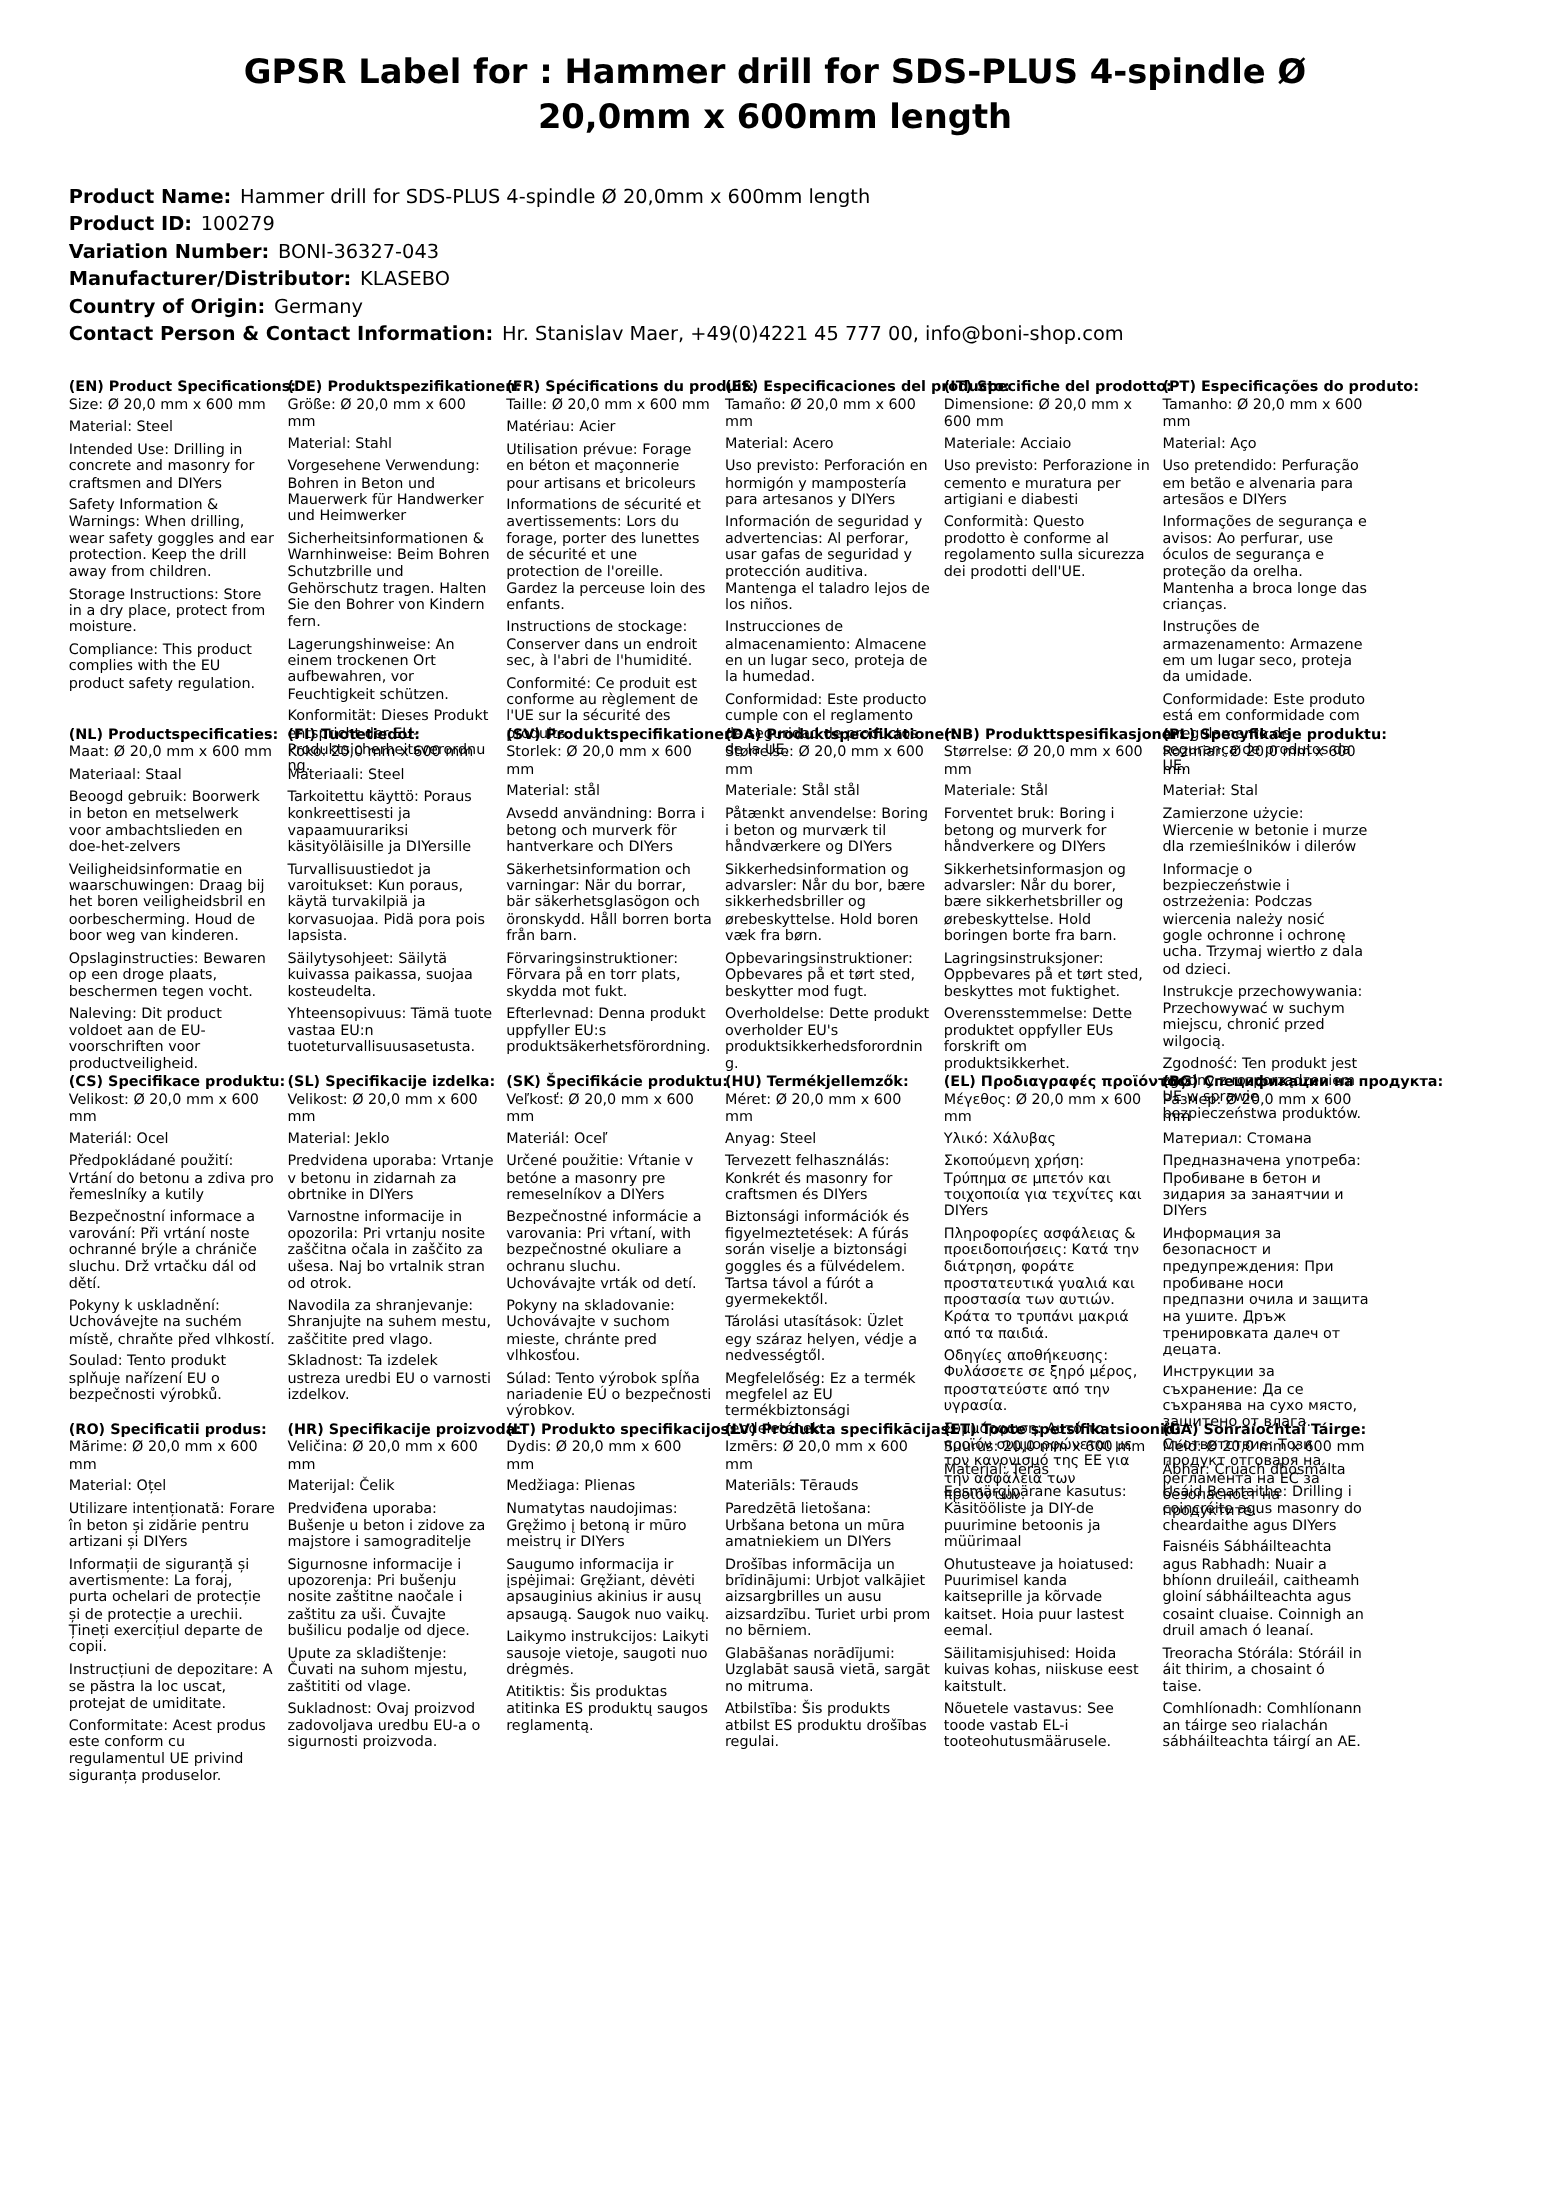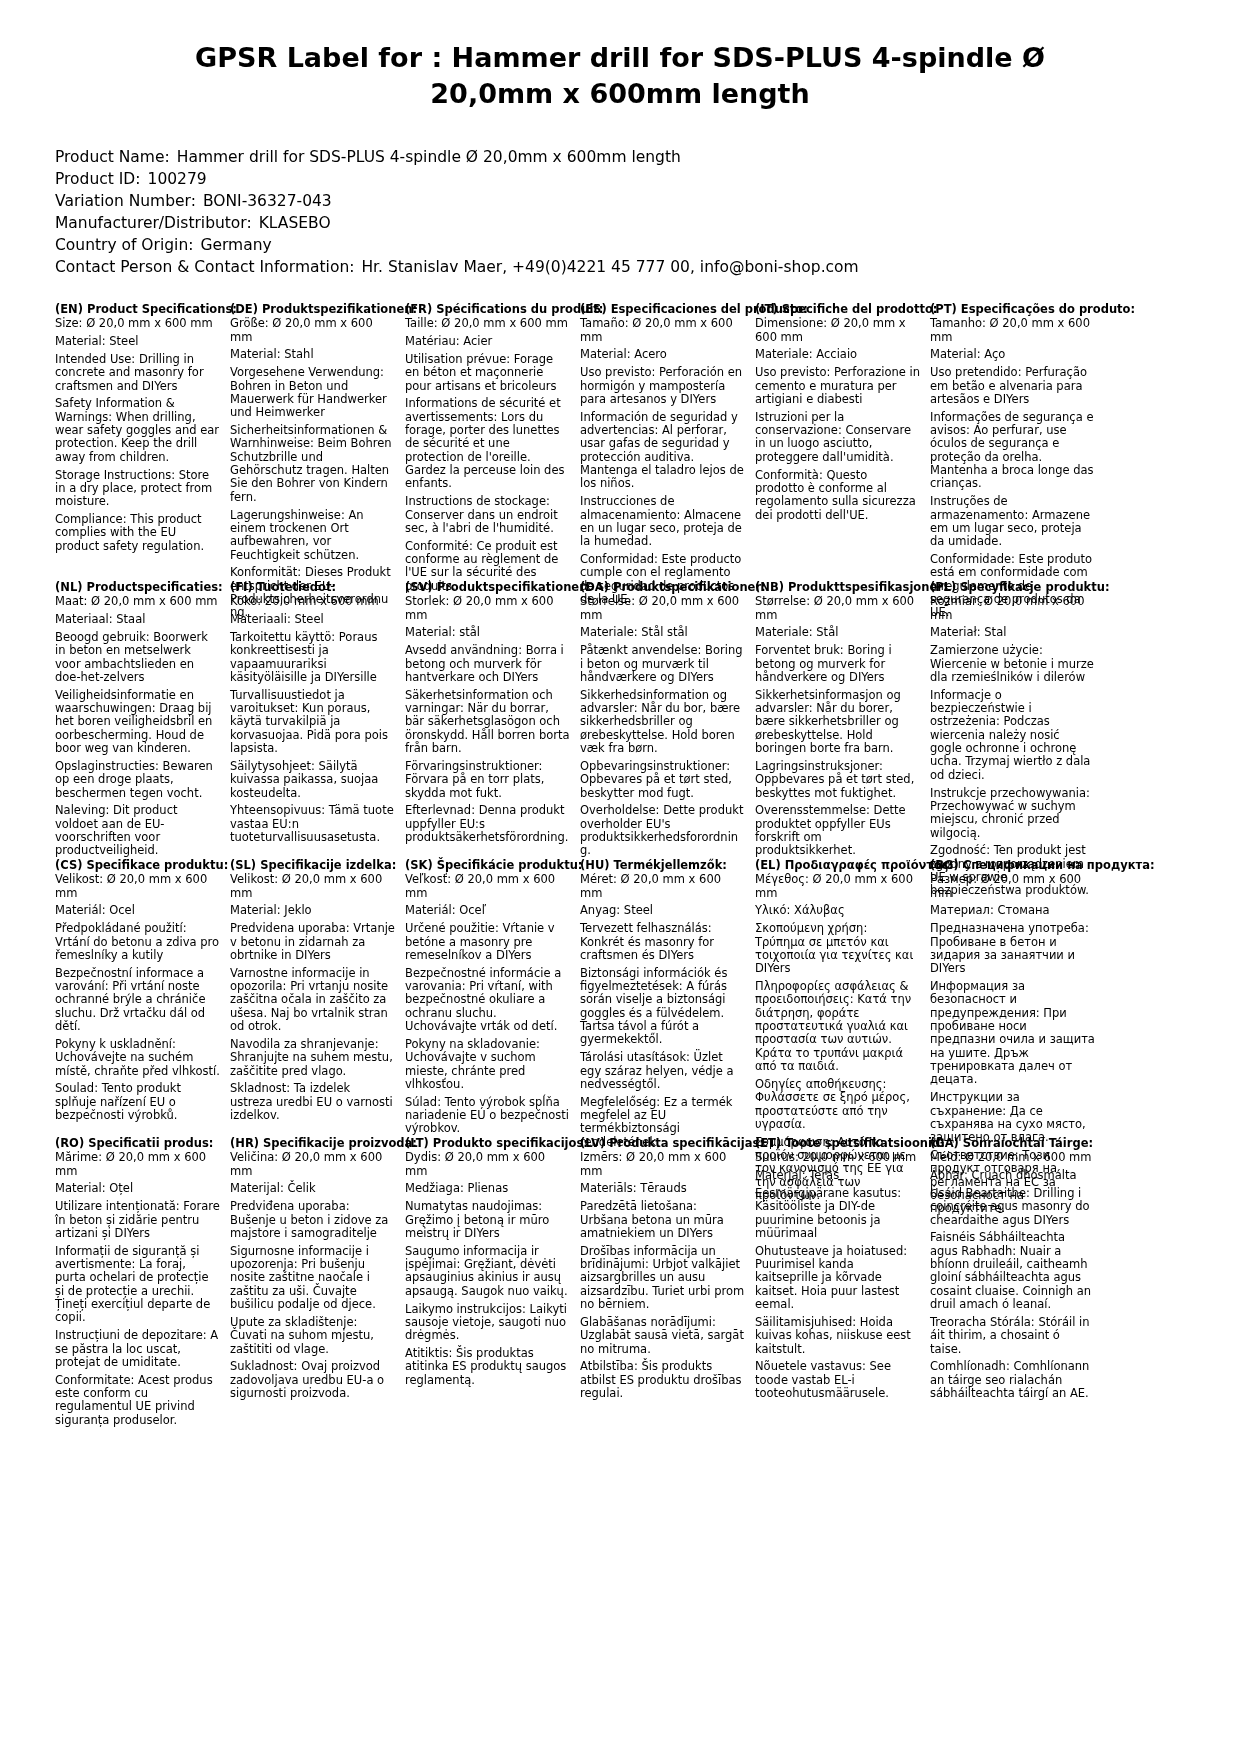--- a/index.html
+++ b/index.html
@@ -5,21 +5,21 @@
   html,body{margin:0;padding:0;background:#ffffff;}
   body{font-family:"DejaVu Sans", "Liberation Sans", sans-serif;color:#000;}
   .page{position:relative;width:1241px;height:1515px;background:#fff;overflow:hidden;}
 
   .title{
     position:absolute;top:40px;left:170px;width:900px;margin:0;
     font-size:27px;line-height:36px;font-weight:bold;text-align:center;
   }
 
   .product-info{position:absolute;top:146px;left:55px;font-size:15.5px;line-height:22px;}
-  .pi-label{font-weight:normal;margin-right:7px;}
+  .pi-label{font-weight:bold;margin-right:7px;}
 
   .lang-grid{
     position:absolute;top:303px;left:55px;
     display:grid;grid-template-columns:repeat(6,175px);grid-auto-rows:278px;
   }
   .lang-block{width:165px;font-size:11.5px;line-height:1.16;}
   .lang-header{font-weight:bold;white-space:nowrap;margin:0 0 1px 0;}
   .lang-par{margin:0 0 4.5px 0;overflow-wrap:break-word;}
 
   .barcode{position:absolute;left:462px;top:1586px;width:285px;height:64px;}
@@ -113,21 +113,20 @@
           <p class="lang-par">Conformidad: Este producto cumple con el reglamento de seguridad de productos de la UE.</p>
         </div>
   </div>
 
   <div class="lang-block">
     <div class="lang-header">(IT) Specifiche del prodotto:</div>
     <div class="lang-body">
           <p class="lang-par">Dimensione: Ø 20,0 mm x 600 mm</p>
           <p class="lang-par">Materiale: Acciaio</p>
           <p class="lang-par">Uso previsto: Perforazione in cemento e muratura per artigiani e diabesti</p>
-          <p class="lang-par">Istruzioni per la conservazione: Conservare in un luogo asciutto, proteggere dall'umidità.</p>
           <p class="lang-par">Conformità: Questo prodotto è conforme al regolamento sulla sicurezza dei prodotti dell'UE.</p>
         </div>
   </div>
 
   <div class="lang-block">
     <div class="lang-header">(PT) Especificações do produto:</div>
     <div class="lang-body">
           <p class="lang-par">Tamanho: Ø 20,0 mm x 600 mm</p>
           <p class="lang-par">Material: Aço</p>
           <p class="lang-par">Uso pretendido: Perfuração em betão e alvenaria para artesãos e DIYers</p>

